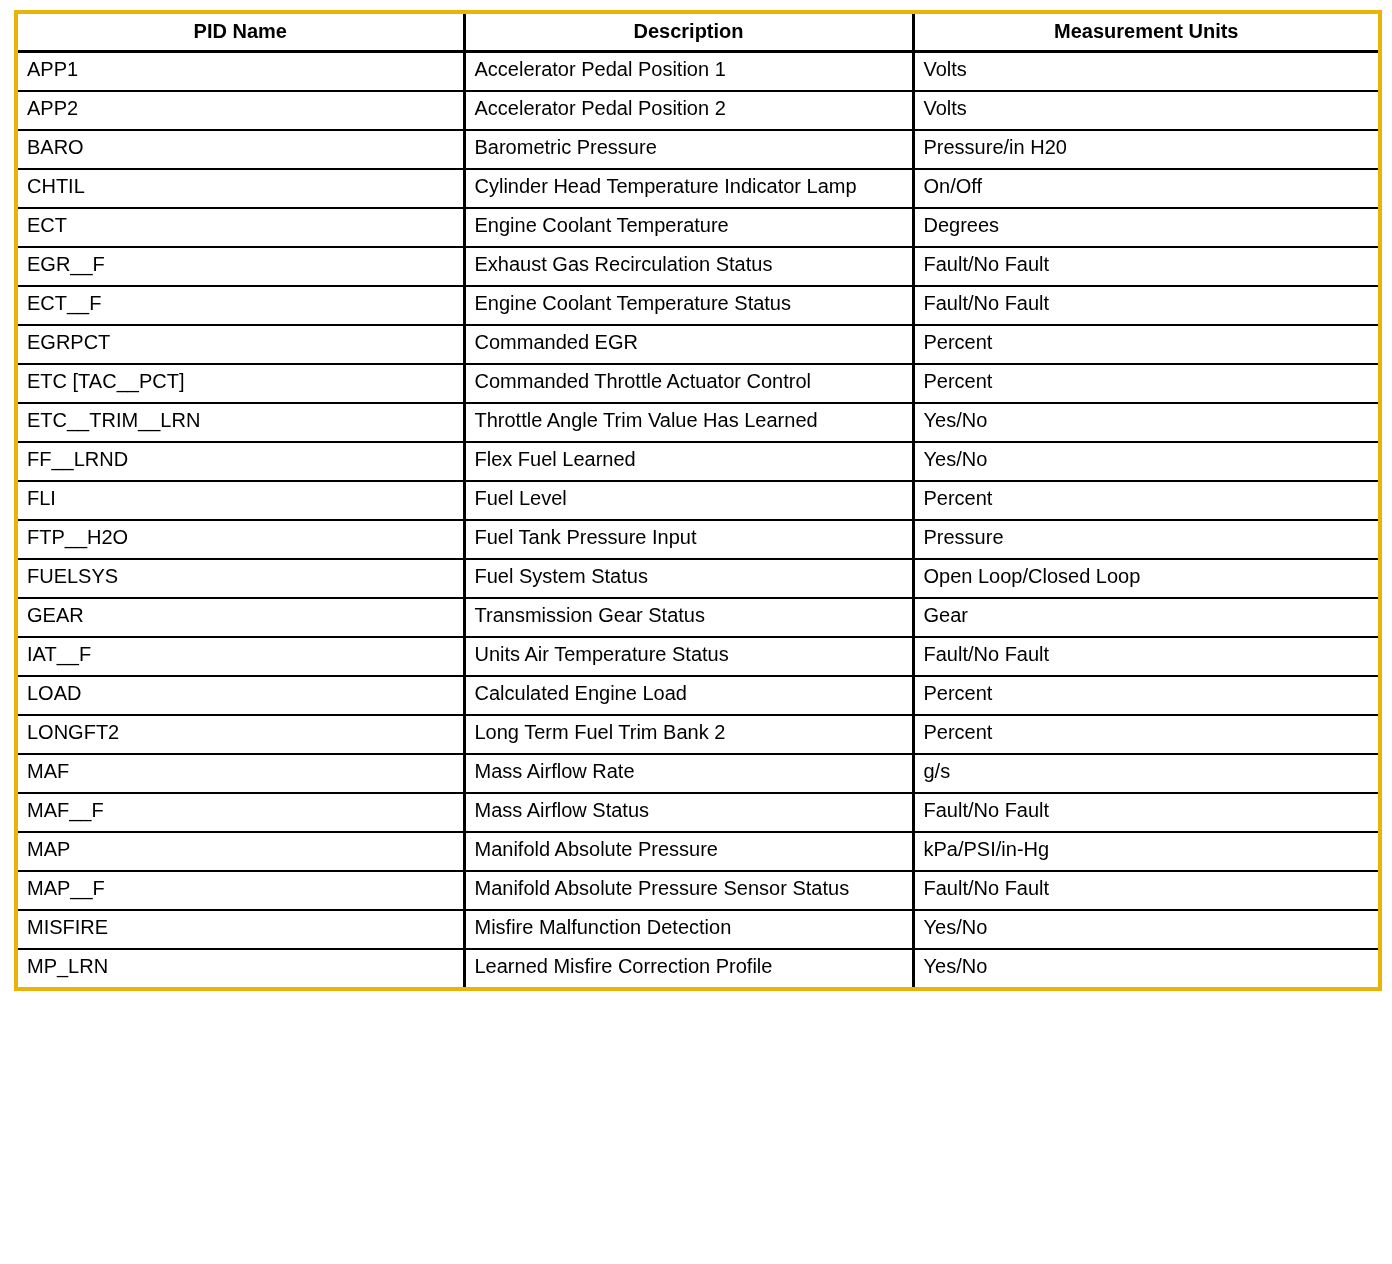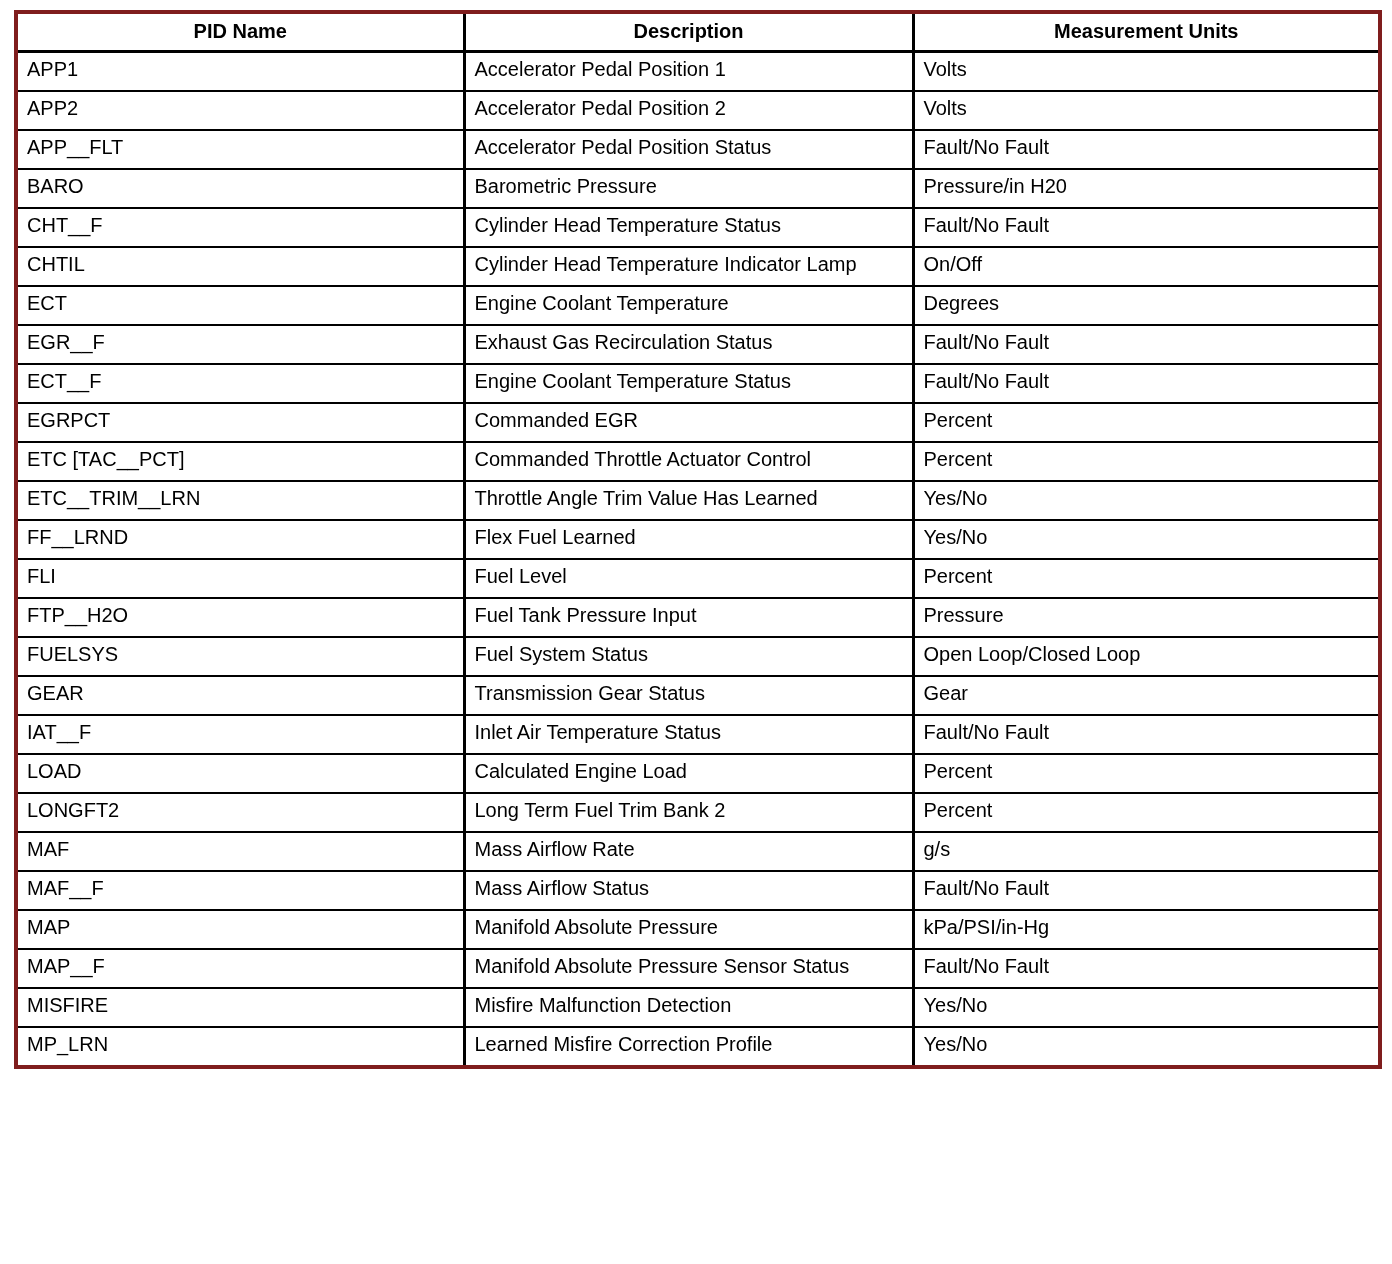--- a/index.html
+++ b/index.html
@@ -13,21 +13,21 @@
     width: 1392px;
     height: 1264px;
     background: #ffffff;
     box-sizing: border-box;
     padding: 10px 14px;
   }
   table.pid-table {
     border-collapse: collapse;
     table-layout: fixed;
     width: 1364px;
-    border: 4px solid #7f1d1d;
+    border: 4px solid #eab308;
   }
   table.pid-table th,
   table.pid-table td {
     border: 2px solid #000000;
     border-left-width: 3px;
     border-right-width: 3px;
     font-size: 20px;
     line-height: 1.25;
     padding: 4px 8px 8px 9px;
     vertical-align: top;
@@ -69,33 +69,23 @@
           <td>APP1</td>
           <td>Accelerator Pedal Position 1</td>
           <td>Volts</td>
         </tr>
         <tr>
           <td>APP2</td>
           <td>Accelerator Pedal Position 2</td>
           <td>Volts</td>
         </tr>
         <tr>
-          <td>APP__FLT</td>
-          <td>Accelerator Pedal Position Status</td>
-          <td>Fault/No Fault</td>
-        </tr>
-        <tr>
           <td>BARO</td>
           <td>Barometric Pressure</td>
           <td>Pressure/in H20</td>
-        </tr>
-        <tr>
-          <td>CHT__F</td>
-          <td>Cylinder Head Temperature Status</td>
-          <td>Fault/No Fault</td>
         </tr>
         <tr>
           <td>CHTIL</td>
           <td>Cylinder Head Temperature Indicator Lamp</td>
           <td>On/Off</td>
         </tr>
         <tr>
           <td>ECT</td>
           <td>Engine Coolant Temperature</td>
           <td>Degrees</td>
@@ -145,21 +135,21 @@
           <td>Fuel System Status</td>
           <td>Open Loop/Closed Loop</td>
         </tr>
         <tr>
           <td>GEAR</td>
           <td>Transmission Gear Status</td>
           <td>Gear</td>
         </tr>
         <tr>
           <td>IAT__F</td>
-          <td>Inlet Air Temperature Status</td>
+          <td>Units Air Temperature Status</td>
           <td>Fault/No Fault</td>
         </tr>
         <tr>
           <td>LOAD</td>
           <td>Calculated Engine Load</td>
           <td>Percent</td>
         </tr>
         <tr>
           <td>LONGFT2</td>
           <td>Long Term Fuel Trim Bank 2</td>

